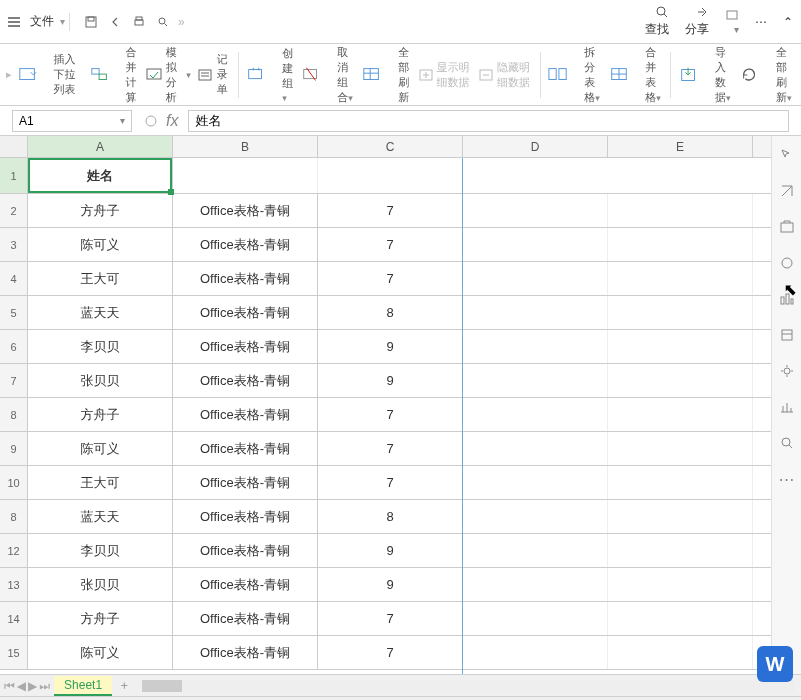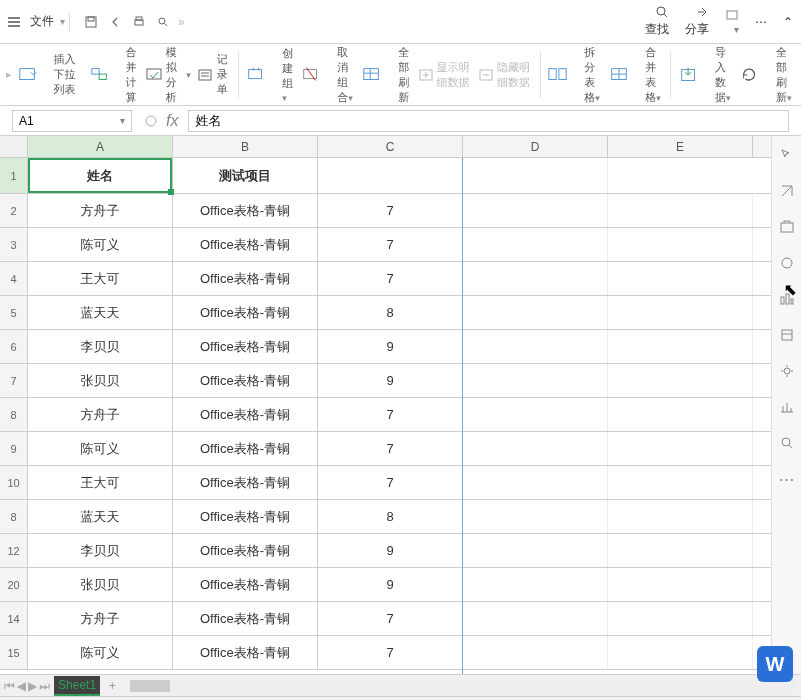--- a/index.html
+++ b/index.html
@@ -58,21 +58,21 @@
 
 .data-border-right { position:absolute; left: 462px; top: 22px; width:1px; height: 516px; background:#6ba8e0; pointer-events:none;}
 
 
 .side-panel { width: 30px; background: #f7f7f7; border-left: 1px solid #e0e0e0; display: flex; flex-direction: column; align-items: center; padding-top: 10px; gap: 18px; }
 .side-panel .sbtn { width: 18px; height: 18px; color: #888; cursor: pointer; display:flex;align-items:center;justify-content:center;}
 
 
 .sheet-tabs { height: 22px; background: #f0f0f0; border-top: 1px solid #d0d0d0; display: flex; align-items: center; font-size: 12px; }
 .sheet-tabs .nav { display: flex; gap: 2px; padding: 0 4px; color: #aaa; }
-.sheet-tabs .tab-item { padding: 2px 4px; color: #2e9e5b; border-bottom: 2px solid #2e9e5b; background:#404040; cursor: pointer; }
+.sheet-tabs .tab-item { padding: 2px 10px; color: #2e9e5b; border-bottom: 2px solid #2e9e5b; background:#fef9c3; cursor: pointer; }
 .sheet-tabs .add-tab { padding: 2px 6px; color: #888; cursor: pointer; }
 .sheet-tabs .scroll-track { flex:1; height:12px; margin: 0 6px; background:#eee; position:relative;}
 .sheet-tabs .scroll-thumb { position:absolute; left:0; top:0; width:40px; height:12px; background:#ccc;}
 
 
 .status-bar { height: 20px; background: #f0f0f0; border-top: 1px solid #d0d0d0; display: flex; align-items: center; font-size: 11px; color: #666; padding: 0 6px; gap: 10px; }
 .status-bar .zoom { margin-left: auto; display: flex; align-items: center; gap: 6px; }
 .status-bar .zsep { width:1px;height:14px;background:#ccc;}
 .status-bar .zbtn { cursor: pointer; padding: 0 2px; }
 
@@ -302,21 +302,20 @@
       <div class="col-h col-A sel">A</div>
       <div class="col-h col-B">B</div>
       <div class="col-h col-C">C</div>
       <div class="col-h col-D">D</div>
       <div class="col-h col-E">E</div>
     </div>
     <div class="rows" id="rows">
         <div class="row header-row">
   <div class="row-h sel">1</div>
   <div class="cell col-A" style="font-weight:bold">姓名</div>
-  <div class="cell col-B" style="font-weight:bold">测试项目</div>
   <div class="cell col-D no-border"></div>
   <div class="cell col-E no-border"></div>
         </div>
         <div class="row">
     <div class="row-h">2</div>
     <div class="cell col-A">方舟子</div>
     <div class="cell col-B">Office表格-青铜</div>
     <div class="cell col-C">7</div>
     <div class="cell col-D no-border"></div>
     <div class="cell col-E no-border"></div>
@@ -395,21 +394,21 @@
         </div>
         <div class="row">
     <div class="row-h">12</div>
     <div class="cell col-A">李贝贝</div>
     <div class="cell col-B">Office表格-青铜</div>
     <div class="cell col-C">9</div>
     <div class="cell col-D no-border"></div>
     <div class="cell col-E no-border"></div>
         </div>
         <div class="row">
-    <div class="row-h">20</div>
+    <div class="row-h">13</div>
     <div class="cell col-A">张贝贝</div>
     <div class="cell col-B">Office表格-青铜</div>
     <div class="cell col-C">9</div>
     <div class="cell col-D no-border"></div>
     <div class="cell col-E no-border"></div>
         </div>
         <div class="row">
     <div class="row-h">14</div>
     <div class="cell col-A">方舟子</div>
     <div class="cell col-B">Office表格-青铜</div>

